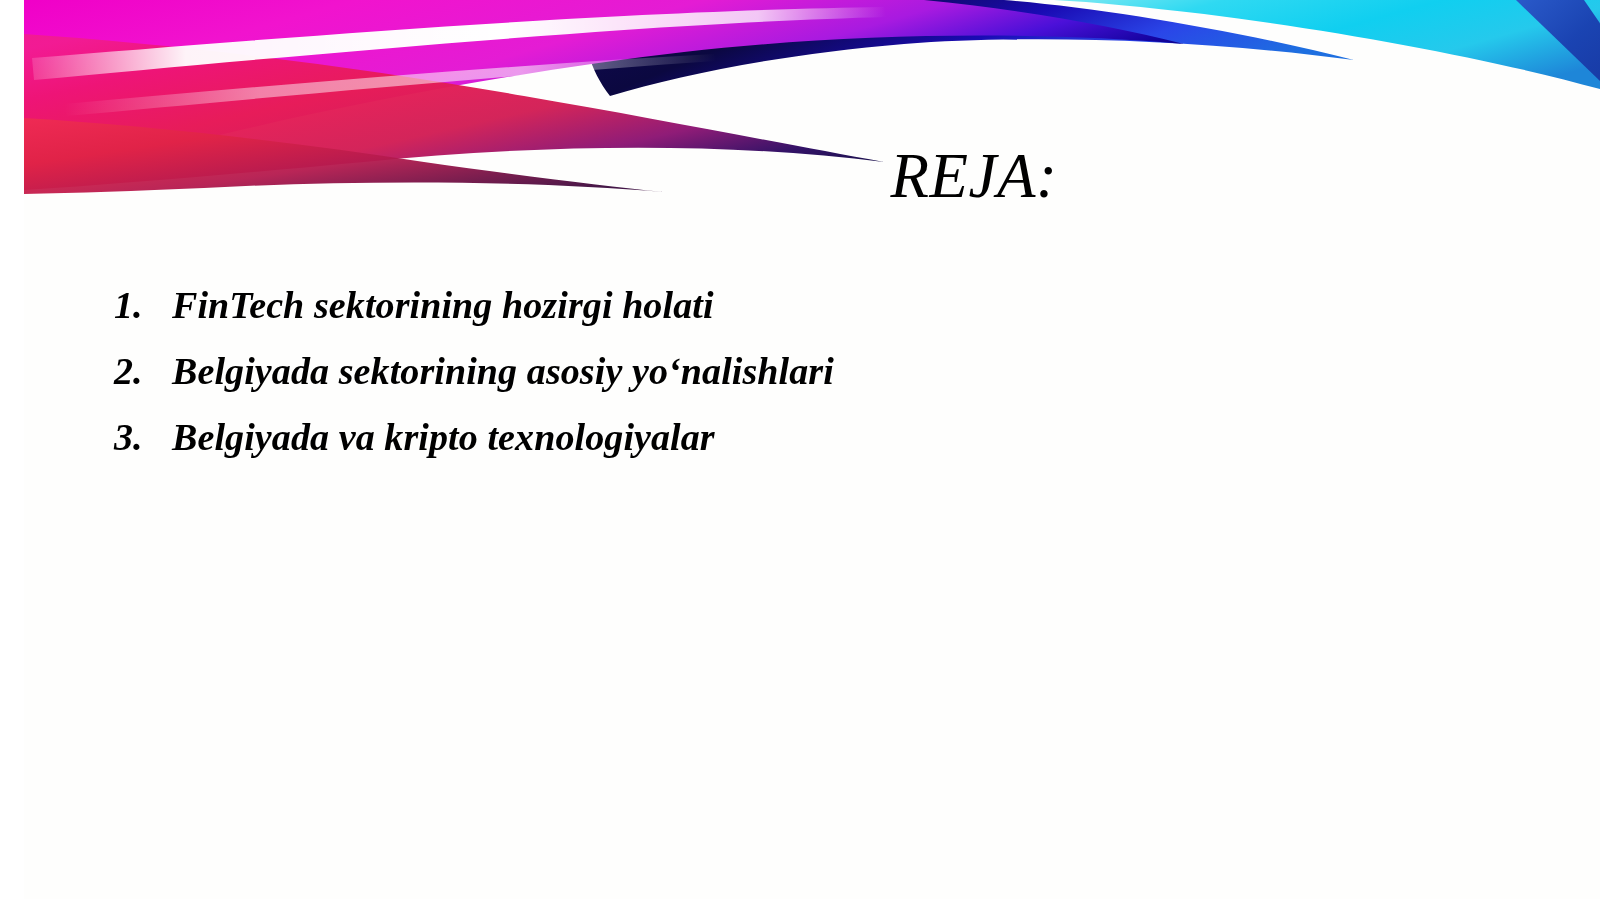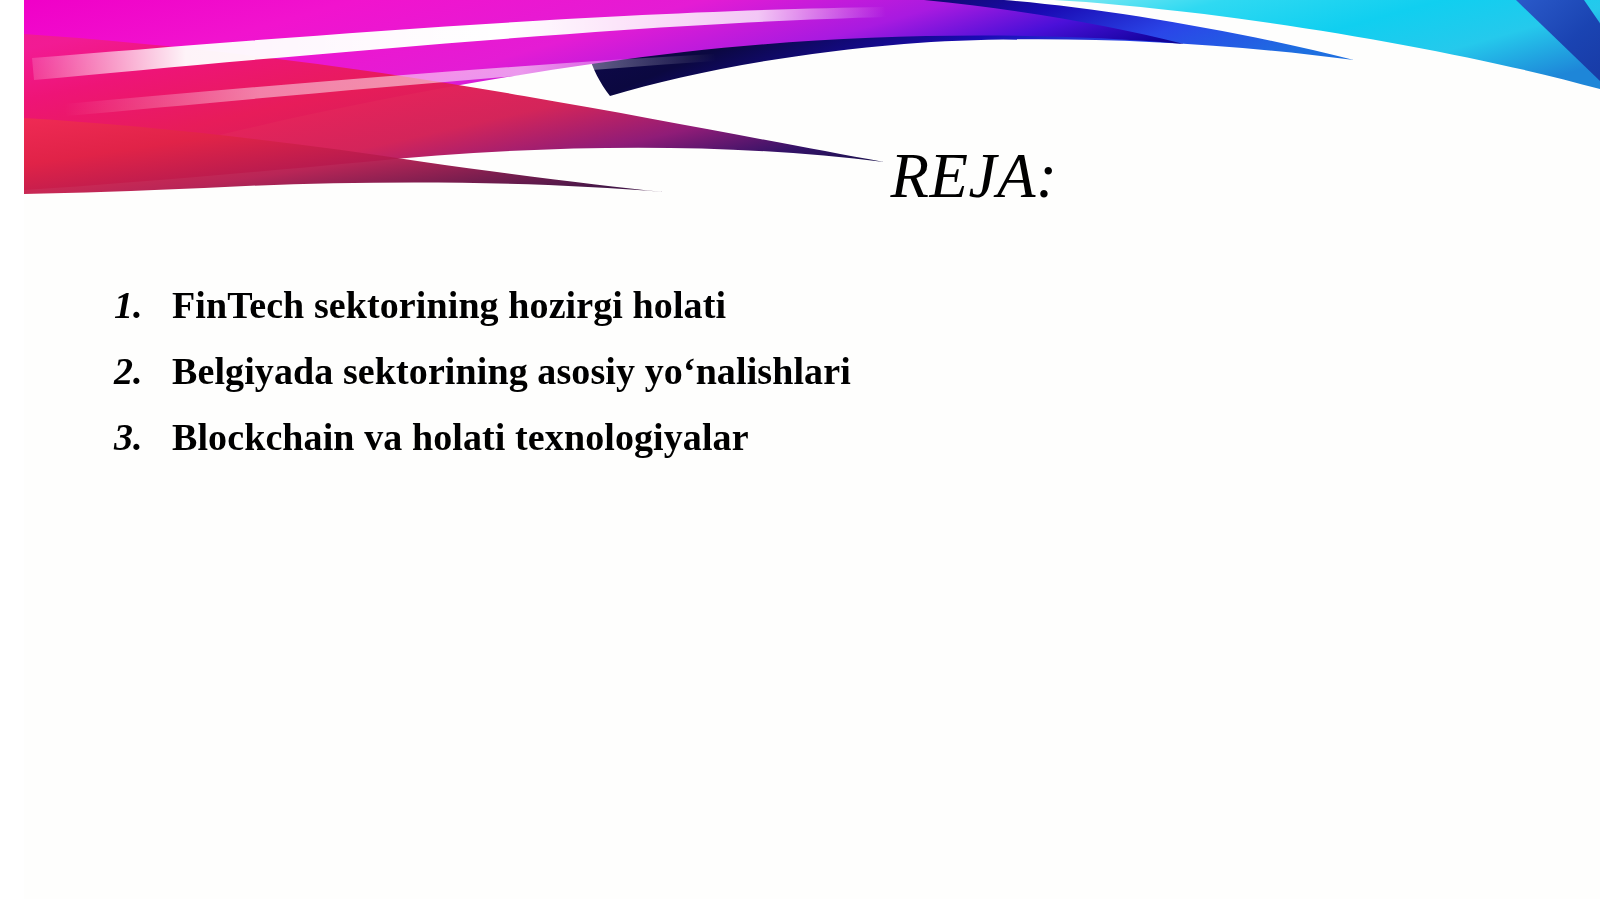--- a/index.html
+++ b/index.html
@@ -68,20 +68,21 @@
     font-style: italic;
     font-weight: 700;
     font-size: 38px;
     line-height: 1;
     color: #000000;
     white-space: pre;
   }
   .agenda-text {
     flex: 1 1 auto;
     font-family: "Liberation Serif", "DejaVu Serif", serif;
+    font-style: italic;
     font-weight: 700;
     font-size: 38px;
     line-height: 1;
     color: #000000;
     letter-spacing: 0.1px;
     white-space: pre;
   }
 </style>
 </head>
 <body>
@@ -183,18 +184,18 @@
       <span class="agenda-text">FinTech sektorining hozirgi holati</span>
     </div>
 
     <div class="agenda-row">
       <span class="agenda-num">2.</span>
       <span class="agenda-text">Belgiyada sektorining asosiy yoʻnalishlari</span>
     </div>
 
     <div class="agenda-row">
       <span class="agenda-num">3.</span>
-      <span class="agenda-text">Blockchain va holati texnologiyalar</span>
+      <span class="agenda-text">Belgiyada va kripto texnologiyalar</span>
     </div>
 
   </div>
 
 </div>
 
 </body></html>

